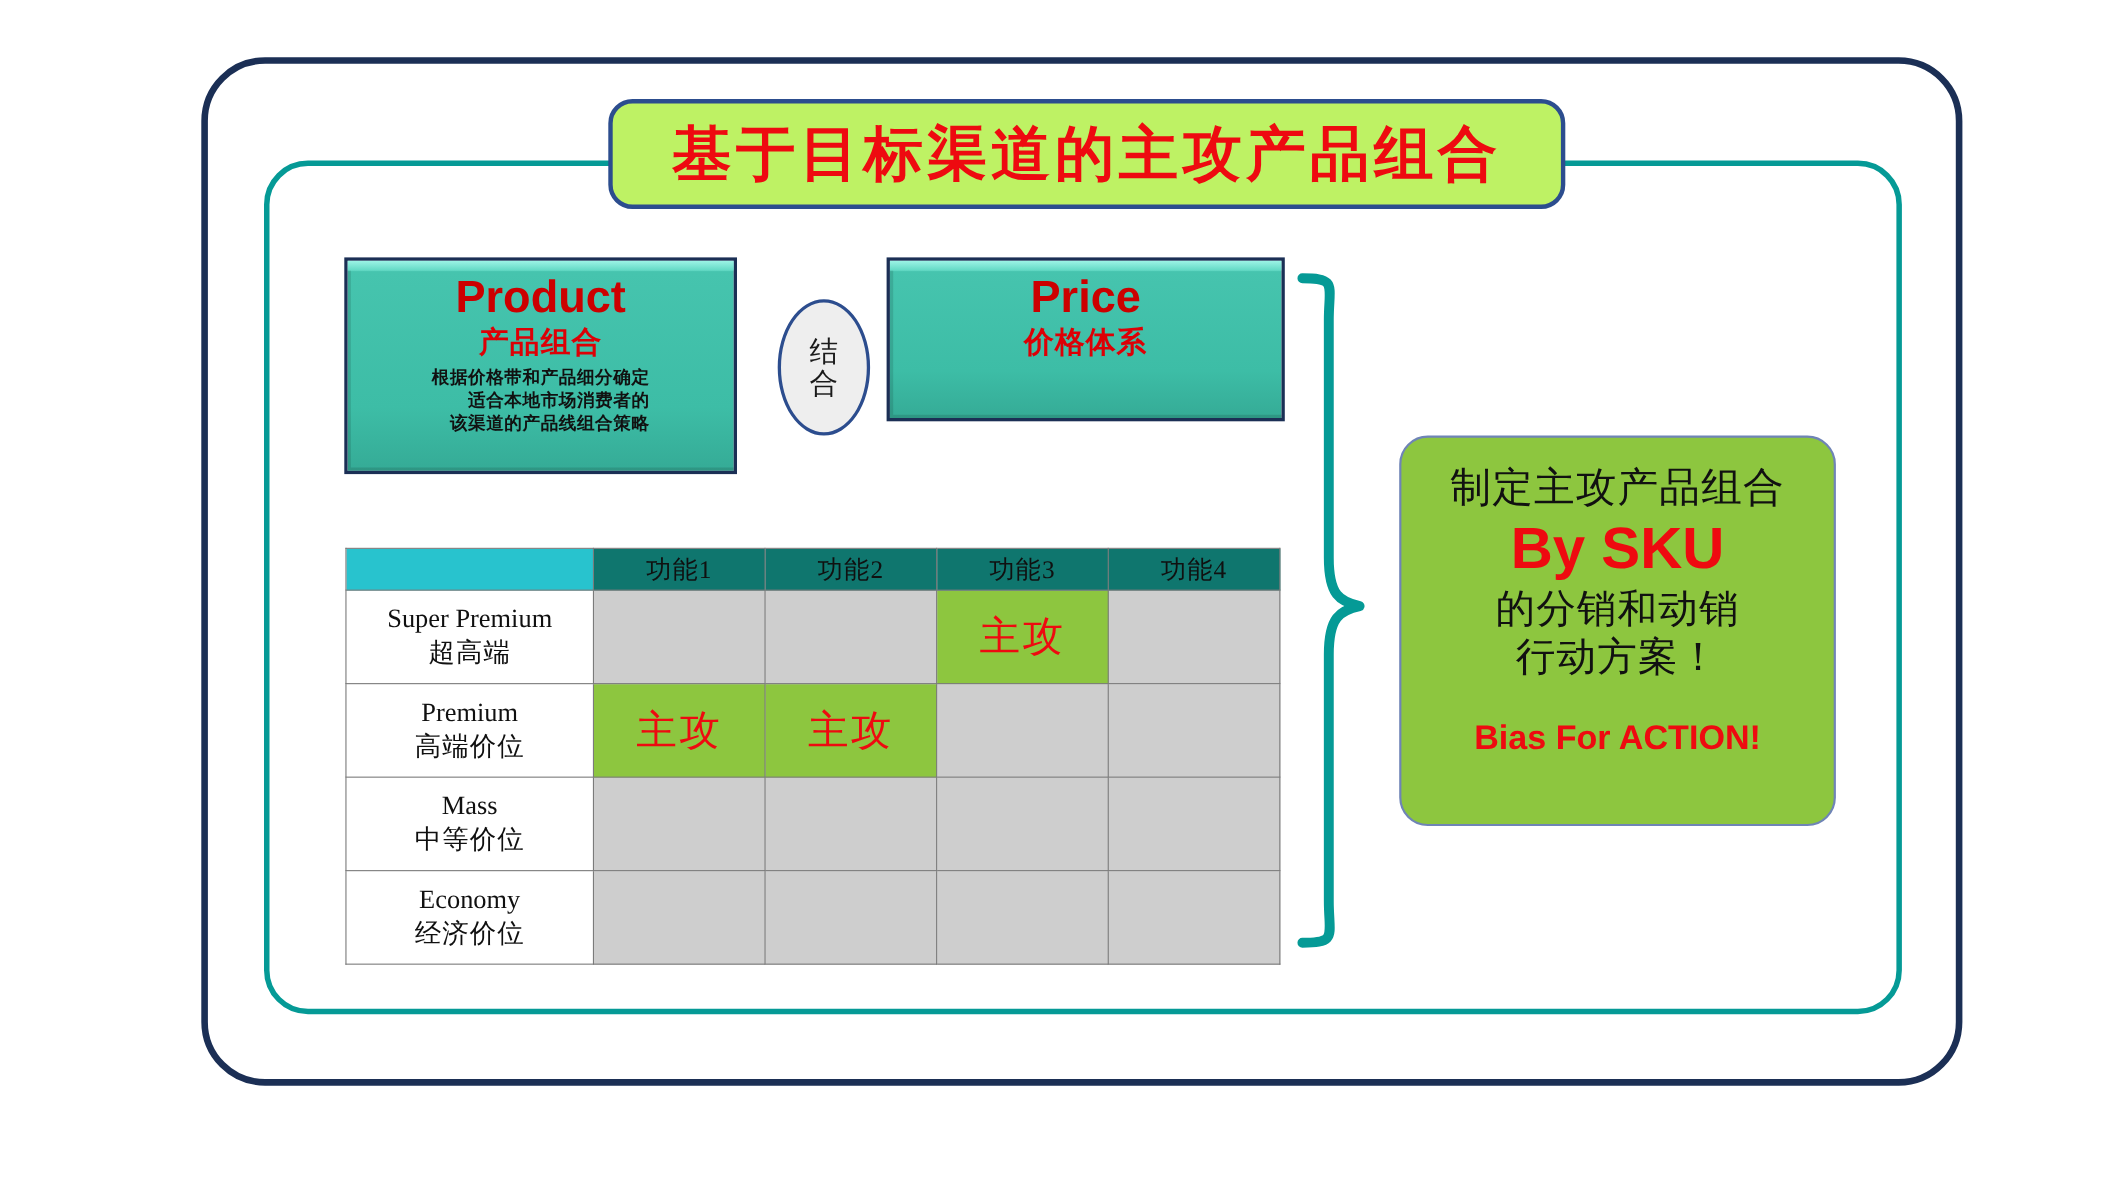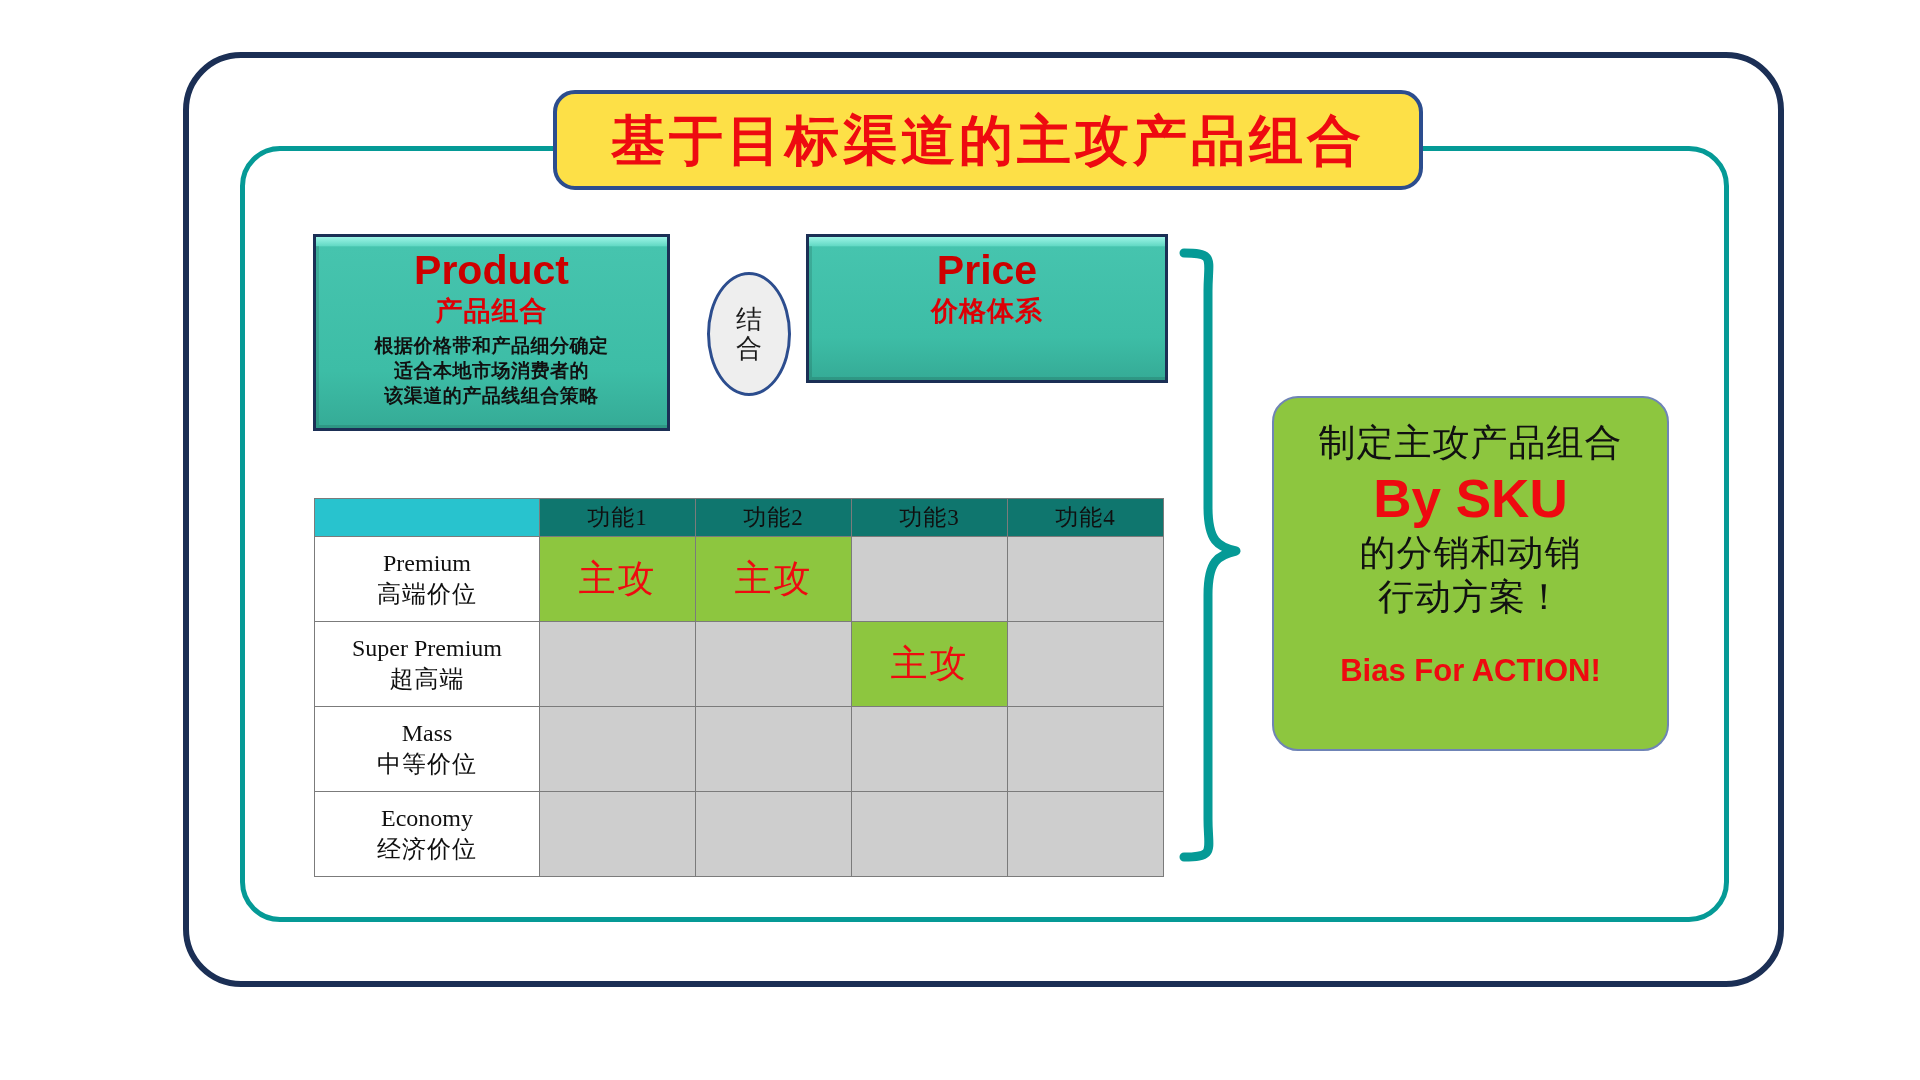--- a/index.html
+++ b/index.html
@@ -45,21 +45,21 @@
     background: transparent;
   }
 
   
   .title-pill {
     position: absolute;
     left: 553px;
     top: 90px;
     width: 870px;
     height: 100px;
-    background: #fde047;
+    background: #bef264;
     border: 4px solid #2c4d8e;
     border-radius: 22px;
     box-sizing: border-box;
     display: flex;
     align-items: center;
     justify-content: center;
     z-index: 6;
   }
   .title-text {
     color: #ee0a10;
@@ -112,24 +112,24 @@
     font-size: 27px;
     font-weight: bold;
     line-height: 1.2;
     margin-top: 1px;
     letter-spacing: 1px;
   }
   .box-desc {
     position: relative;
     color: #111111;
     font-family: "Liberation Serif", serif;
-    font-size: 19px;
+    font-size: 16px;
     font-weight: bold;
     line-height: 1.32;
-    text-align: center;
+    text-align: right;
     margin-top: 5px;
     letter-spacing: 0.5px;
   }
   .box-desc div { white-space: nowrap; }
 
   
   #join-ellipse {
     position: absolute;
     left: 707px;
     top: 272px;
@@ -297,36 +297,36 @@
         <th class="corner-cell col-label"></th>
         <th class="col-fn">功能1</th>
         <th class="col-fn">功能2</th>
         <th class="col-fn">功能3</th>
         <th class="col-fn">功能4</th>
       </tr>
     </thead>
     <tbody>
       <tr>
         <td class="row-label">
+          <span class="lbl-en">Super Premium</span>
+          <span class="lbl-cn">超高端</span>
+        </td>
+        <td class="cell-empty"></td>
+        <td class="cell-empty"></td>
+        <td class="cell-hit">主攻</td>
+        <td class="cell-empty"></td>
+      </tr>
+      <tr>
+        <td class="row-label">
           <span class="lbl-en">Premium</span>
           <span class="lbl-cn">高端价位</span>
         </td>
         <td class="cell-hit">主攻</td>
         <td class="cell-hit">主攻</td>
         <td class="cell-empty"></td>
-        <td class="cell-empty"></td>
-      </tr>
-      <tr>
-        <td class="row-label">
-          <span class="lbl-en">Super Premium</span>
-          <span class="lbl-cn">超高端</span>
-        </td>
-        <td class="cell-empty"></td>
-        <td class="cell-empty"></td>
-        <td class="cell-hit">主攻</td>
         <td class="cell-empty"></td>
       </tr>
       <tr>
         <td class="row-label">
           <span class="lbl-en">Mass</span>
           <span class="lbl-cn">中等价位</span>
         </td>
         <td class="cell-empty"></td>
         <td class="cell-empty"></td>
         <td class="cell-empty"></td>

